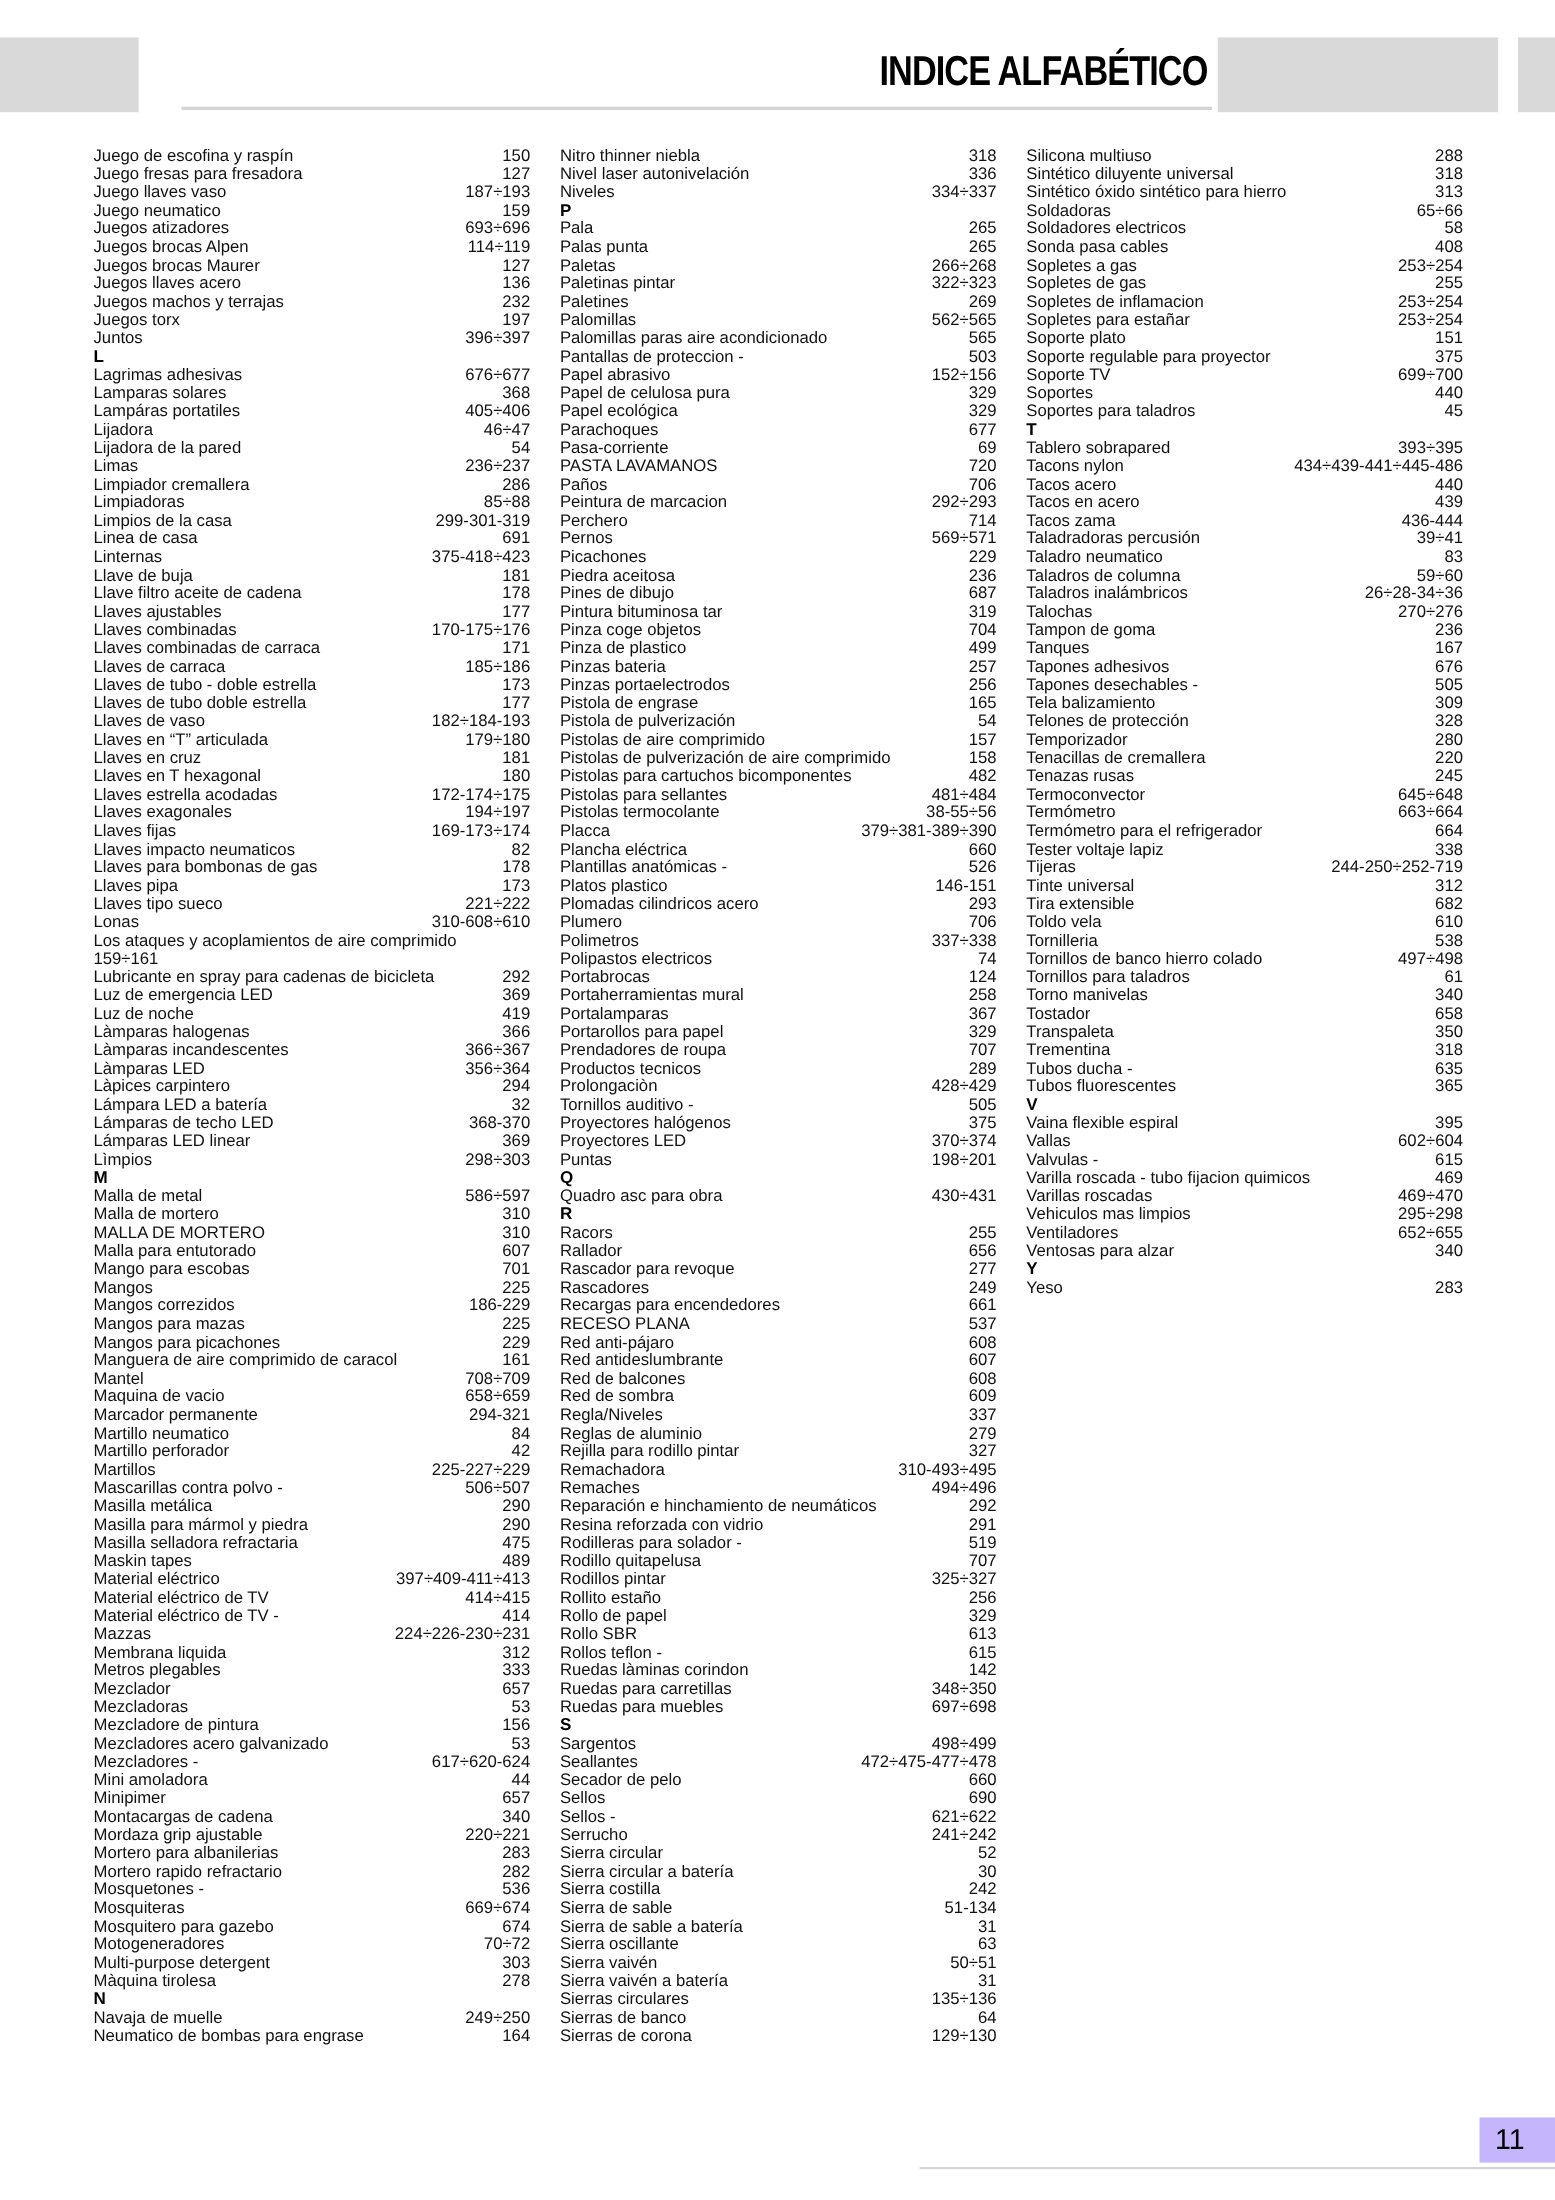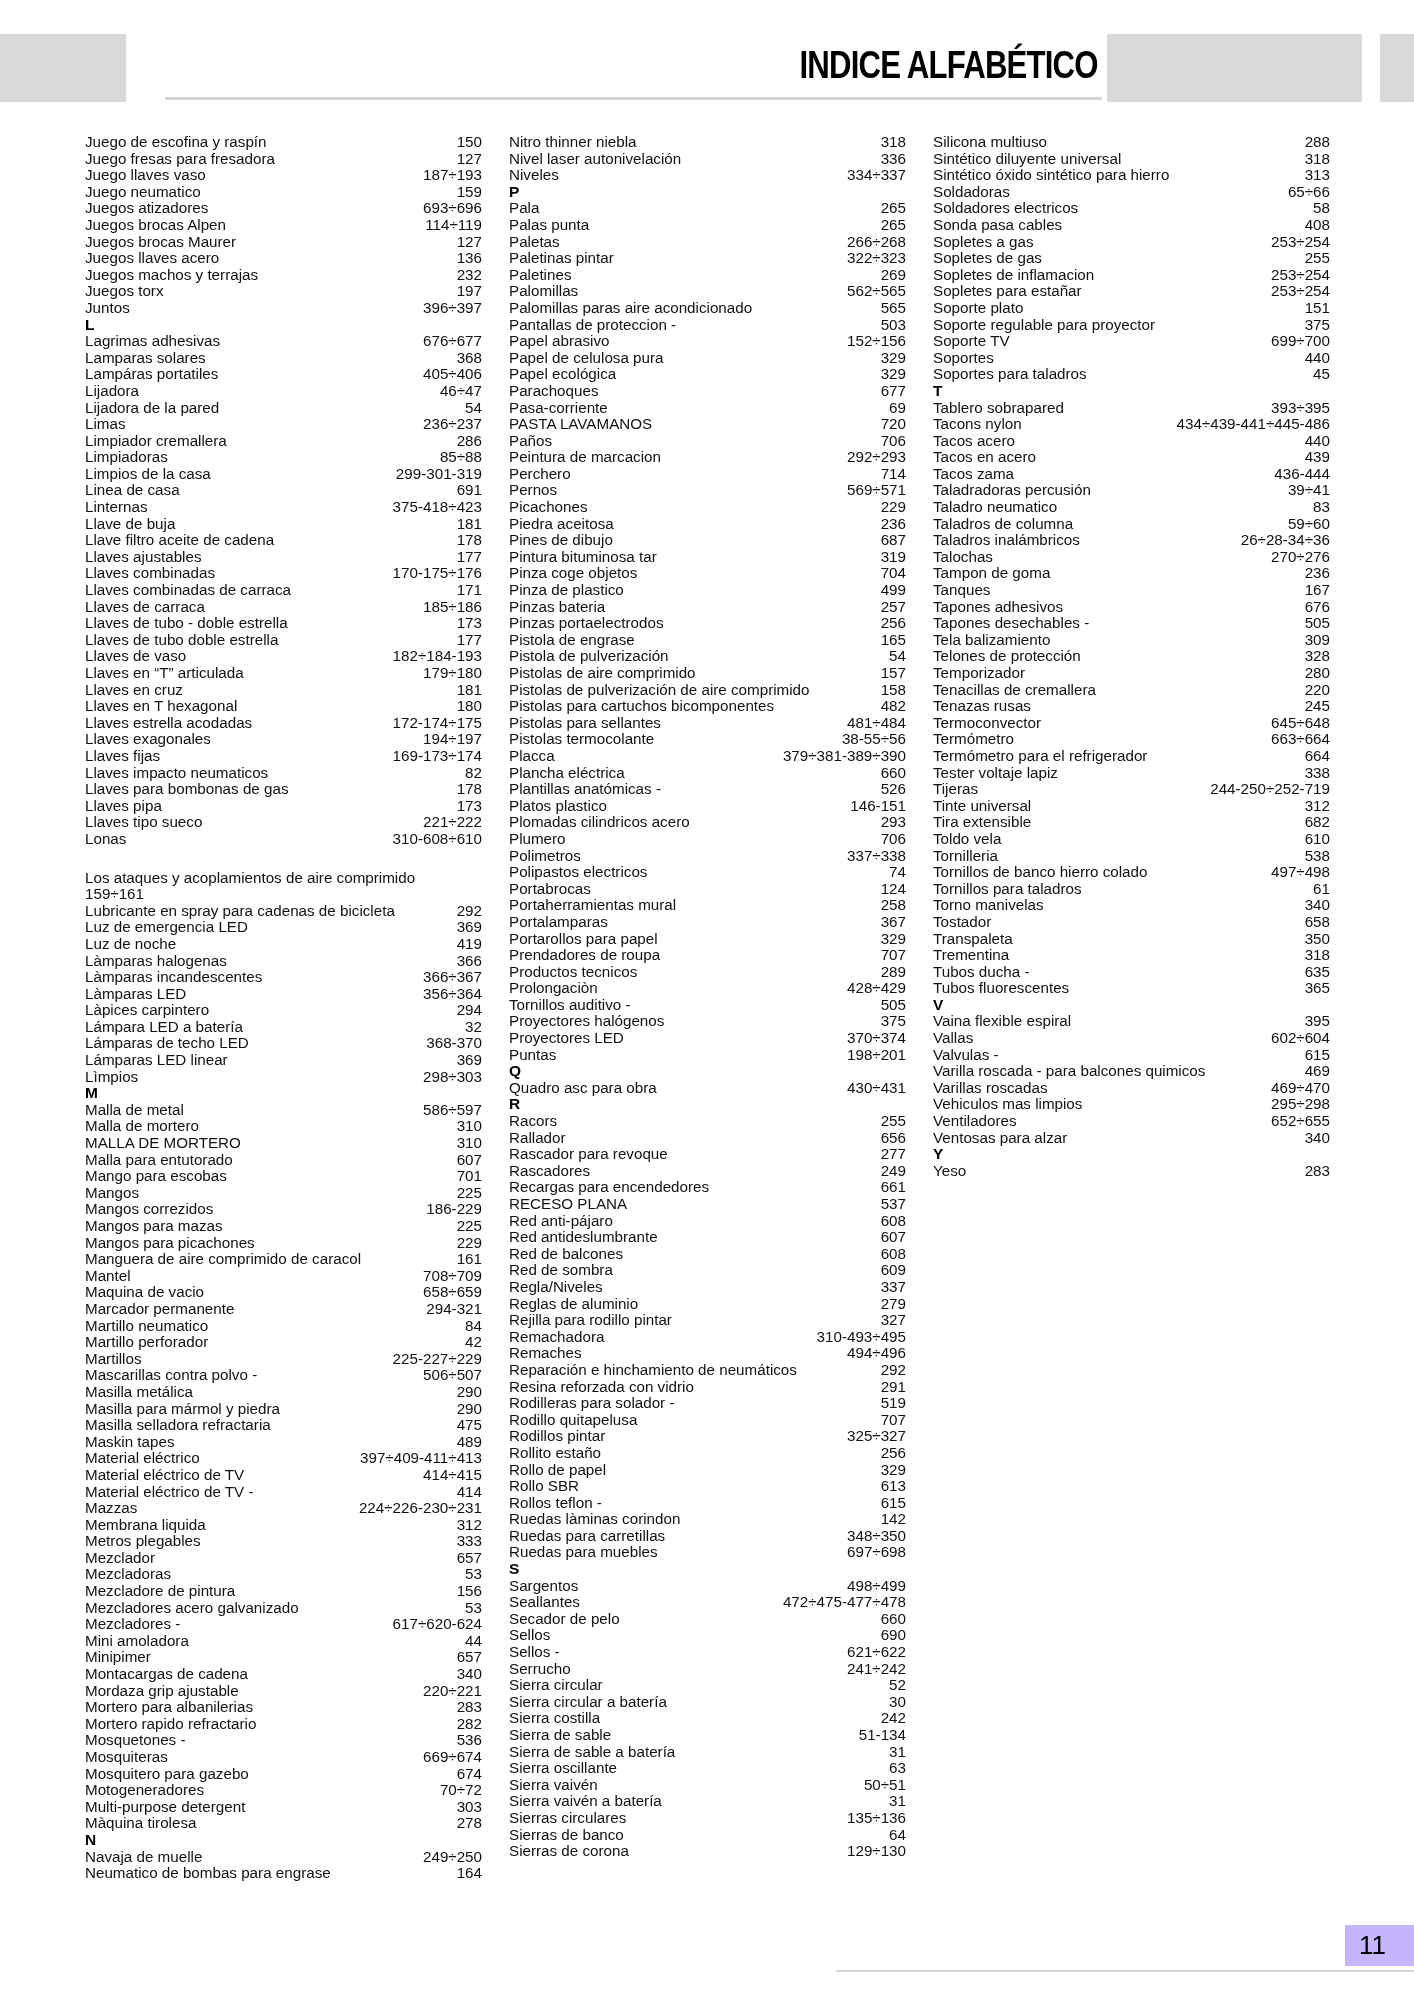--- a/index.html
+++ b/index.html
@@ -22,21 +22,21 @@
   .col1 { left:85px; }
   .col2 { left:509px; }
   .col3 { left:933px; }
   .row {
     display:flex; justify-content:space-between; align-items:baseline;
     font-size:15.2px; line-height:16.6px; height:16.6px; white-space:nowrap;
   }
   .row .name { color:#111; }
   .row .page { color:#111; text-align:right; }
   .row.wrap { height:auto; display:block; white-space:normal; }
-  .row.wrap .name { display:block;margin-top:22px; }
+  .row.wrap .name { display:block; }
   .row.wrap .page { display:block; text-align:left; }
   .letter { font-weight:bold; font-size:15.5px; line-height:16.6px; height:16.6px; color:#000; }
   .footer-rule { position:absolute; left:836px; top:1970px; width:578px; height:2px; background:#d4d4d4; }
   .page-num {
     position:absolute; left:1345px; top:1925px; width:69px; height:41px;
     background:#c4b5fd; font-size:26px; line-height:41px; text-align:left; padding-left:14px; box-sizing:border-box; color:#000;
   }
 </style>
 </head>
 <body>
@@ -1071,21 +1071,21 @@
     </div>
     <div class="row">
       <span class="name">Vallas</span>
       <span class="page">602÷604</span>
     </div>
     <div class="row">
       <span class="name">Valvulas -</span>
       <span class="page">615</span>
     </div>
     <div class="row">
-      <span class="name">Varilla roscada - para balcones quimicos</span>
+      <span class="name">Varilla roscada - tubo fijacion quimicos</span>
       <span class="page">469</span>
     </div>
     <div class="row">
       <span class="name">Varillas roscadas</span>
       <span class="page">469÷470</span>
     </div>
     <div class="row">
       <span class="name">Vehiculos mas limpios</span>
       <span class="page">295÷298</span>
     </div>

